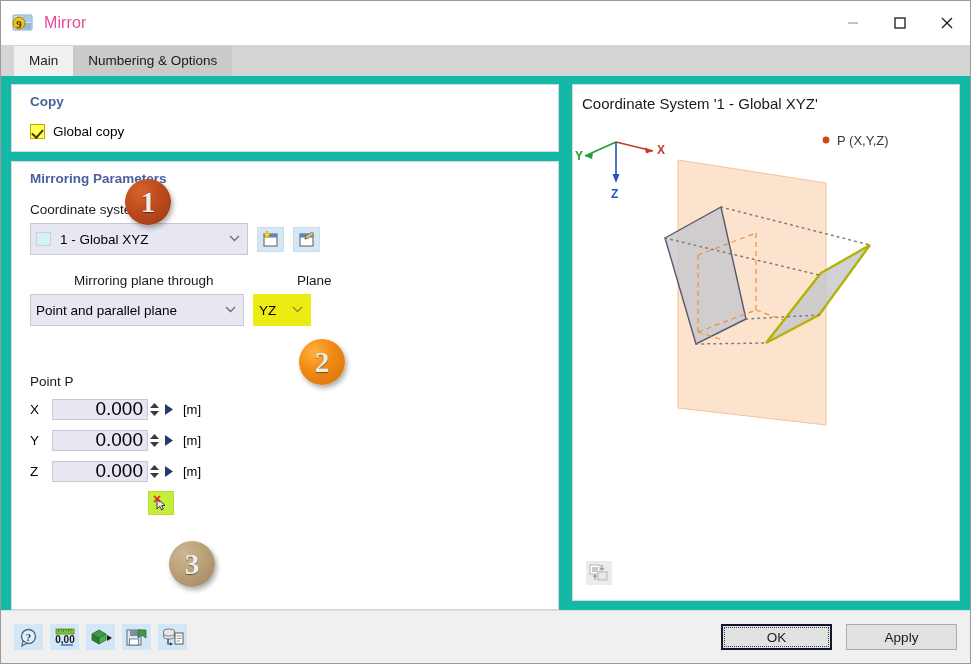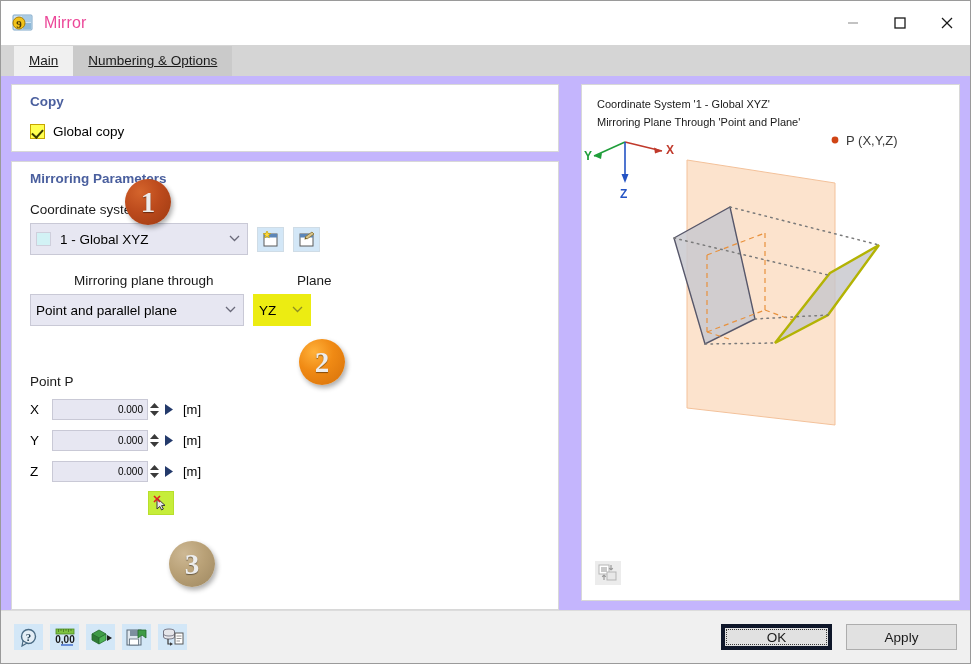--- a/index.html
+++ b/index.html
@@ -78,35 +78,34 @@
   }
   .tab {
     height: 30px;
     line-height: 30px;
     padding: 0 15px;
     font-size: 13.5px;
     color: #1a1a1a;
     background: #cacaca;
     cursor: default;
     white-space: nowrap;
-    text-decoration: underline;
   }
   .tab.active {
     background: #f0f0f0;
   }
 
   
   .content {
     flex: 1;
-    background: #c4b5fd;
+    background: #14b8a6;
     position: relative;
     padding: 8px 10px 0 10px;
     box-sizing: border-box;
     display: flex;
-    gap: 22px;
+    gap: 13px;
   }
 
   .left-col {
     width: 548px;
     flex: none;
     display: flex;
     flex-direction: column;
     gap: 9px;
   }
 
@@ -227,21 +226,21 @@
   .spin-box {
     width: 96px;
     height: 21px;
     background: #e7e7f2;
     border: 1px solid #c9c9d6;
     box-sizing: border-box;
     display: flex;
     align-items: center;
     justify-content: flex-end;
     padding-right: 4px;
-    font-size: 10px;
+    font-size: 19px;
     cursor: text;
   }
   .spin-arrows {
     width: 13px;
     height: 21px;
     display: flex;
     flex-direction: column;
     align-items: center;
     justify-content: center;
     gap: 3px;
@@ -275,22 +274,22 @@
   
   .preview {
     flex: 1;
     background: #ffffff;
     border: 1px solid #d8d8d8;
     box-sizing: border-box;
     position: relative;
     margin-bottom: 9px;
   }
   .preview-head {
-    padding: 10px 0 0 15px;
-    font-size: 11px;
+    padding: 10px 0 0 9px;
+    font-size: 15px;
     line-height: 18px;
     color: #1a1a1a;
   }
   .preview-swapicon {
     position: absolute;
     left: 13px;
     bottom: 15px;
     width: 26px;
     height: 24px;
     background: #ececec;
@@ -338,21 +337,21 @@
     box-sizing: border-box;
     font-family: "Liberation Sans", sans-serif;
     font-size: 13.5px;
     color: #1a1a1a;
     display: flex;
     align-items: center;
     justify-content: center;
     cursor: default;
   }
   .dlg-btn.primary {
-    border: 4px solid #0f172a;
+    border: 2px solid #0f172a;
     position: relative;
   }
   .dlg-btn.primary::before {
     content: "";
     position: absolute;
     left: 1px; right: 1px; top: 1px; bottom: 1px;
     border: 1px dotted #3a3a3a;
   }
 
   
@@ -565,21 +564,20 @@
               </svg>
             </div>
           </div>
         </div>
       </div>
     </div>
 
     <div class="preview">
       <div class="preview-head">
         <div>Coordinate System '1 - Global XYZ'</div>
-        <div>Mirroring Plane Through 'Point and Plane'</div>
       </div>
 
       <svg width="388" height="470" viewBox="0 0 388 470" style="position:absolute; left:0; top:40px;">
 
         <g>
           <line x1="43" y1="17" x2="80" y2="26" stroke="#c0392b" stroke-width="1.6"></line>
           <polygon points="80,26 72,22.5 73,28.5" fill="#c0392b"></polygon>
           <text x="84" y="29" font-family="Liberation Sans, sans-serif" font-size="12" font-weight="bold" fill="#c0392b">X</text>
 
           <line x1="43" y1="17" x2="12" y2="31" stroke="#1f9e3a" stroke-width="1.6"></line>

